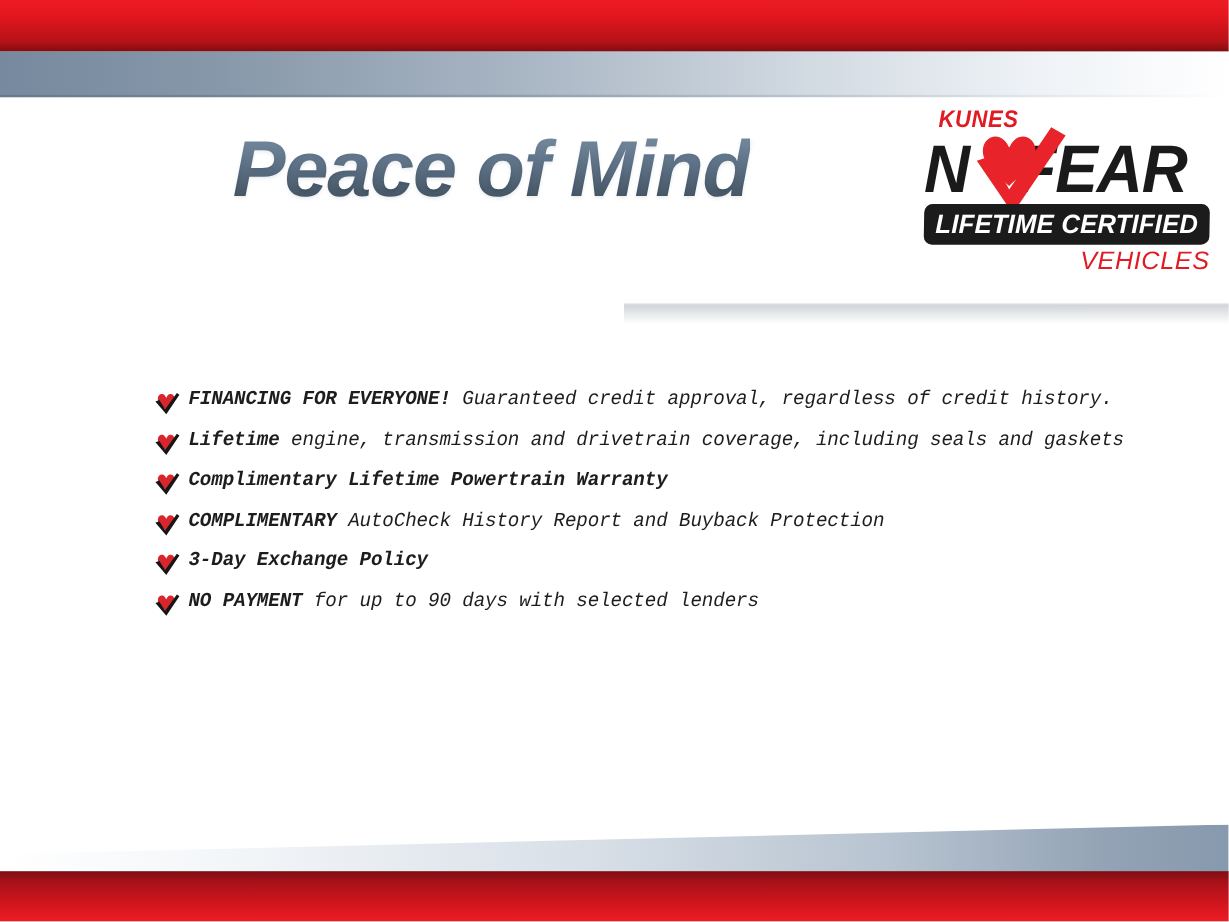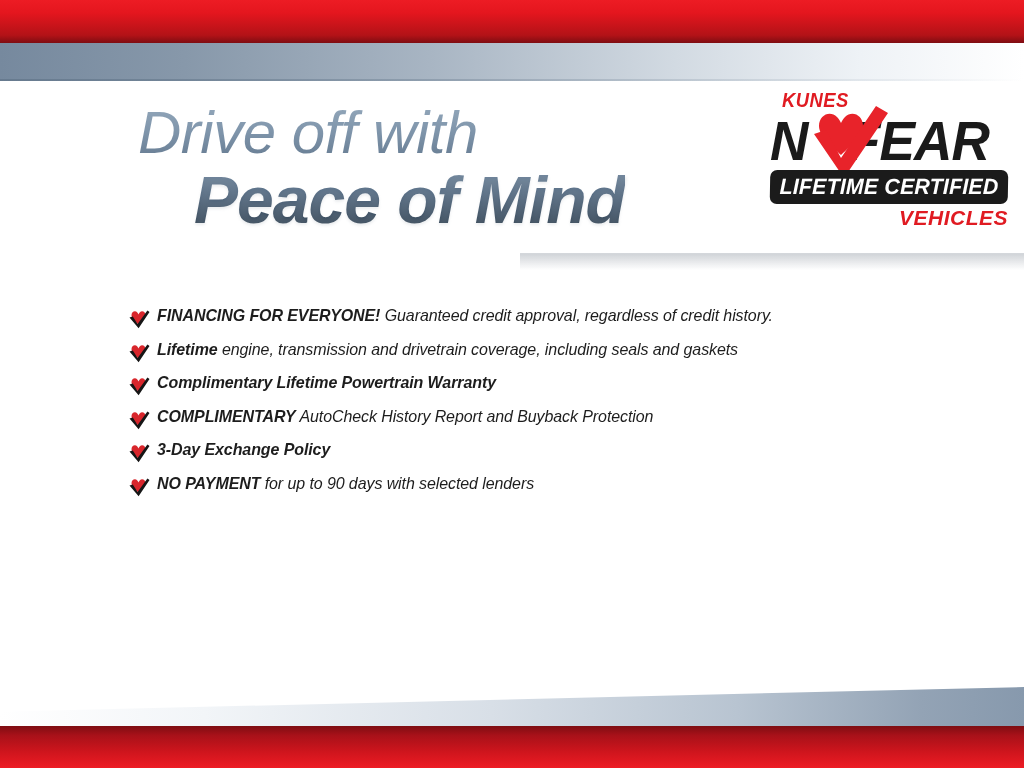--- a/index.html
+++ b/index.html
@@ -141,39 +141,40 @@
     font-size: 22px;
     font-weight: 700;
     font-style: italic;
     letter-spacing: 0.2px;
     transform: scaleX(.97);
   }
   .logo-vehicles {
     position: absolute;
     right: 6px; top: 120px;
     font-size: 21px;
-    font-weight: 700;
+    font-weight: 400;
     font-style: italic;
     color: #e01b22;
     letter-spacing: 0.5px;
   }
 
   .header-shadow {
     position: absolute;
     left: 520px; top: 172px;
     width: 504px; height: 16px;
     background: linear-gradient(to bottom, rgba(120,130,142,.34), rgba(120,130,142,0));
     border-top: 1px solid rgba(120,130,142,.30);
   }
 
   
   .features {
     position: absolute;
-    left: 128px; top: 306px;
+    left: 128px; top: 323px;
     width: 860px;
+    font-family: Liberation Mono, monospace;
   }
   .feature-row {
     display: flex;
     align-items: flex-start;
     margin-bottom: 10.5px;
   }
   .check-icon {
     flex: 0 0 auto;
     width: 22px;
     height: 20px;
@@ -208,21 +209,20 @@
 </style>
 </head>
 <body>
 
 <div class="band-top-red"></div>
 <div class="band-top-gray"></div>
 
 <div class="header">
 
   <div class="headline">
-    <div class="headline-1">Drive off with</div>
     <div class="headline-2">Peace of Mind</div>
   </div>
 
   <div class="logo">
     <div class="logo-kunes">KUNES</div>
 
     <div class="logo-nofear">
       <span>N</span><span class="gap">O</span><span>FEAR</span>
     </div>
 

